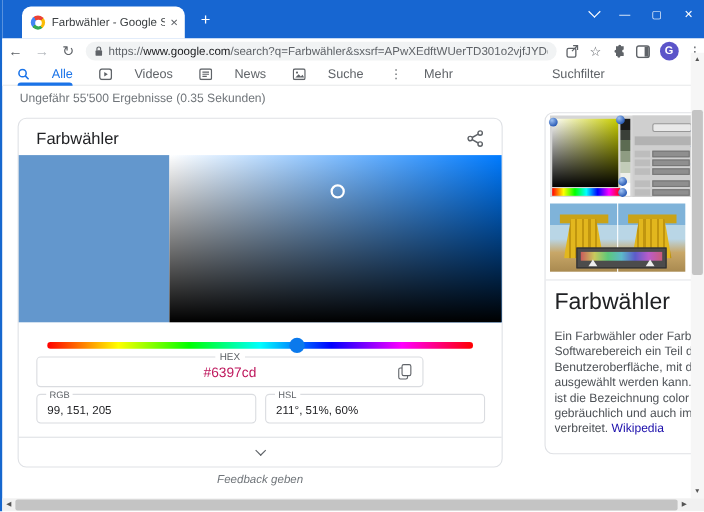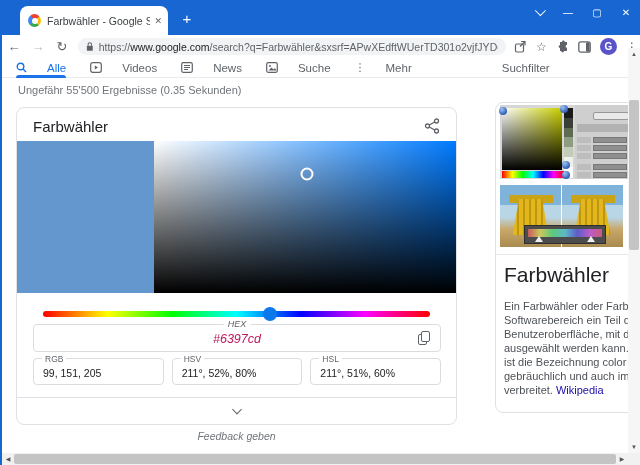--- a/index.html
+++ b/index.html
@@ -47,21 +47,21 @@
   .share-btn { position:absolute; right:14px; top:10px; width:18px; height:18px; cursor:pointer; }
   .pick-area { position:absolute; left:0px; top:33px; width:439px; height:152px; display:flex; }
   .swatch { width:137px; height:152px; }
   .sv { position:relative; flex:1; height:152px;
         background:linear-gradient(to top,#000,rgba(0,0,0,0)),linear-gradient(to right,#fff,#007bff); }
   .sv-cursor { position:absolute; left:50.7%; top:21.7%; width:13px; height:13px; border:2px solid #fff; border-radius:50%; transform:translate(-50%,-50%); }
   .hue-wrap { position:absolute; left:26px; top:199px; width:387px; height:14px; }
   .hue-track { position:absolute; left:0; top:4px; width:100%; height:6px; border-radius:3px;
         background:linear-gradient(to right,#f00 0%,#ff0 16.7%,#0f0 33.3%,#0ff 50%,#00f 66.7%,#f0f 83.3%,#f00 100%); }
   .hue-thumb { position:absolute; left:58.6%; top:0; width:14px; height:14px; border-radius:50%; background:#0b79ec; transform:translateX(-50%); }
-  .hexbox { position:absolute; left:16px; top:216px; width:408px; height:28px; border:1px solid #dadce0; border-radius:4px;font-style:italic; }
+  .hexbox { position:absolute; left:16px; top:216px; width:352px; height:28px; border:1px solid #dadce0; border-radius:4px; }
   .hexbox .flabel { position:absolute; left:50%; top:-6px; transform:translateX(-50%); background:#fff; padding:0 4px; font-size:9px; color:#5f6368; }
   .hexbox .fval { position:absolute; left:0; right:0; top:7px; text-align:center; font-size:12.5px; color:#be185d; }
   .copy-btn { position:absolute; right:8px; top:6px; width:14px; height:16px; cursor:pointer; }
   .copy-btn .r1 { position:absolute; left:0; top:3px; width:9px; height:11px; border:1.2px solid #5f6368; border-radius:2px; background:#fff; }
   .copy-btn .r2 { position:absolute; left:3px; top:0; width:9px; height:11px; border:1.2px solid #5f6368; border-radius:2px; background:#fff; }
   .fields { position:absolute; left:16px; top:250px; width:408px; display:flex; gap:8px; }
   .field { position:relative; flex:1; height:27px; border:1px solid #dadce0; border-radius:4px; }
   .field .flabel { position:absolute; left:8px; top:-5px; background:#fff; padding:0 3px; font-size:8.5px; color:#5f6368; }
   .field .fval { position:absolute; left:9px; top:8px; font-size:10.5px; color:#202124; white-space:nowrap; }
   .expander { position:absolute; left:0; bottom:0; width:100%; height:27px; border-top:1px solid #dfe1e5; cursor:pointer; }
@@ -220,24 +220,20 @@
           <i class="r1"></i>
           <i class="r2"></i>
         </span>
     </div>
     <div class="fields">
       <div class="field">
         <span class="flabel">RGB</span>
         <span class="fval">99, 151, 205</span>
       </div>
       <div class="field">
-        <span class="flabel">HSV</span>
-        <span class="fval">211°, 52%, 80%</span>
-      </div>
-      <div class="field">
         <span class="flabel">HSL</span>
         <span class="fval">211°, 51%, 60%</span>
       </div>
     </div>
     <div class="expander">
         <i class="chev2"></i>
       </div>
   </div>
   <div class="feedback">Feedback geben</div>
 

